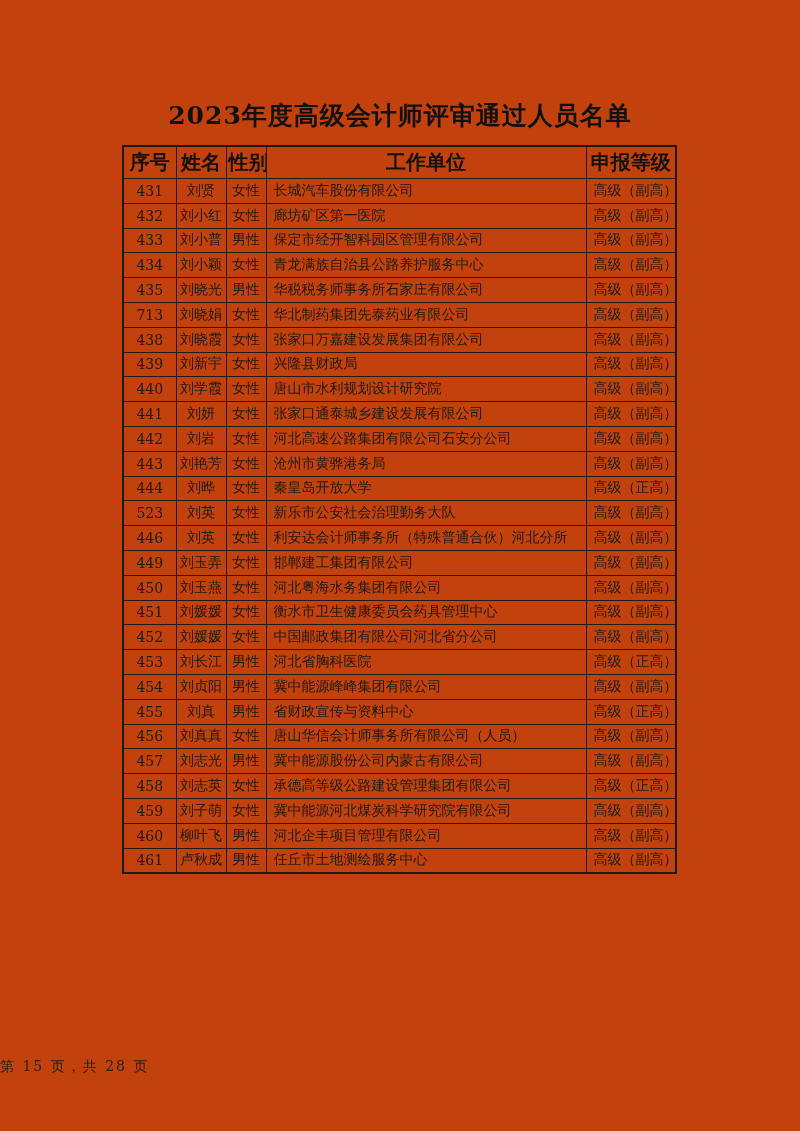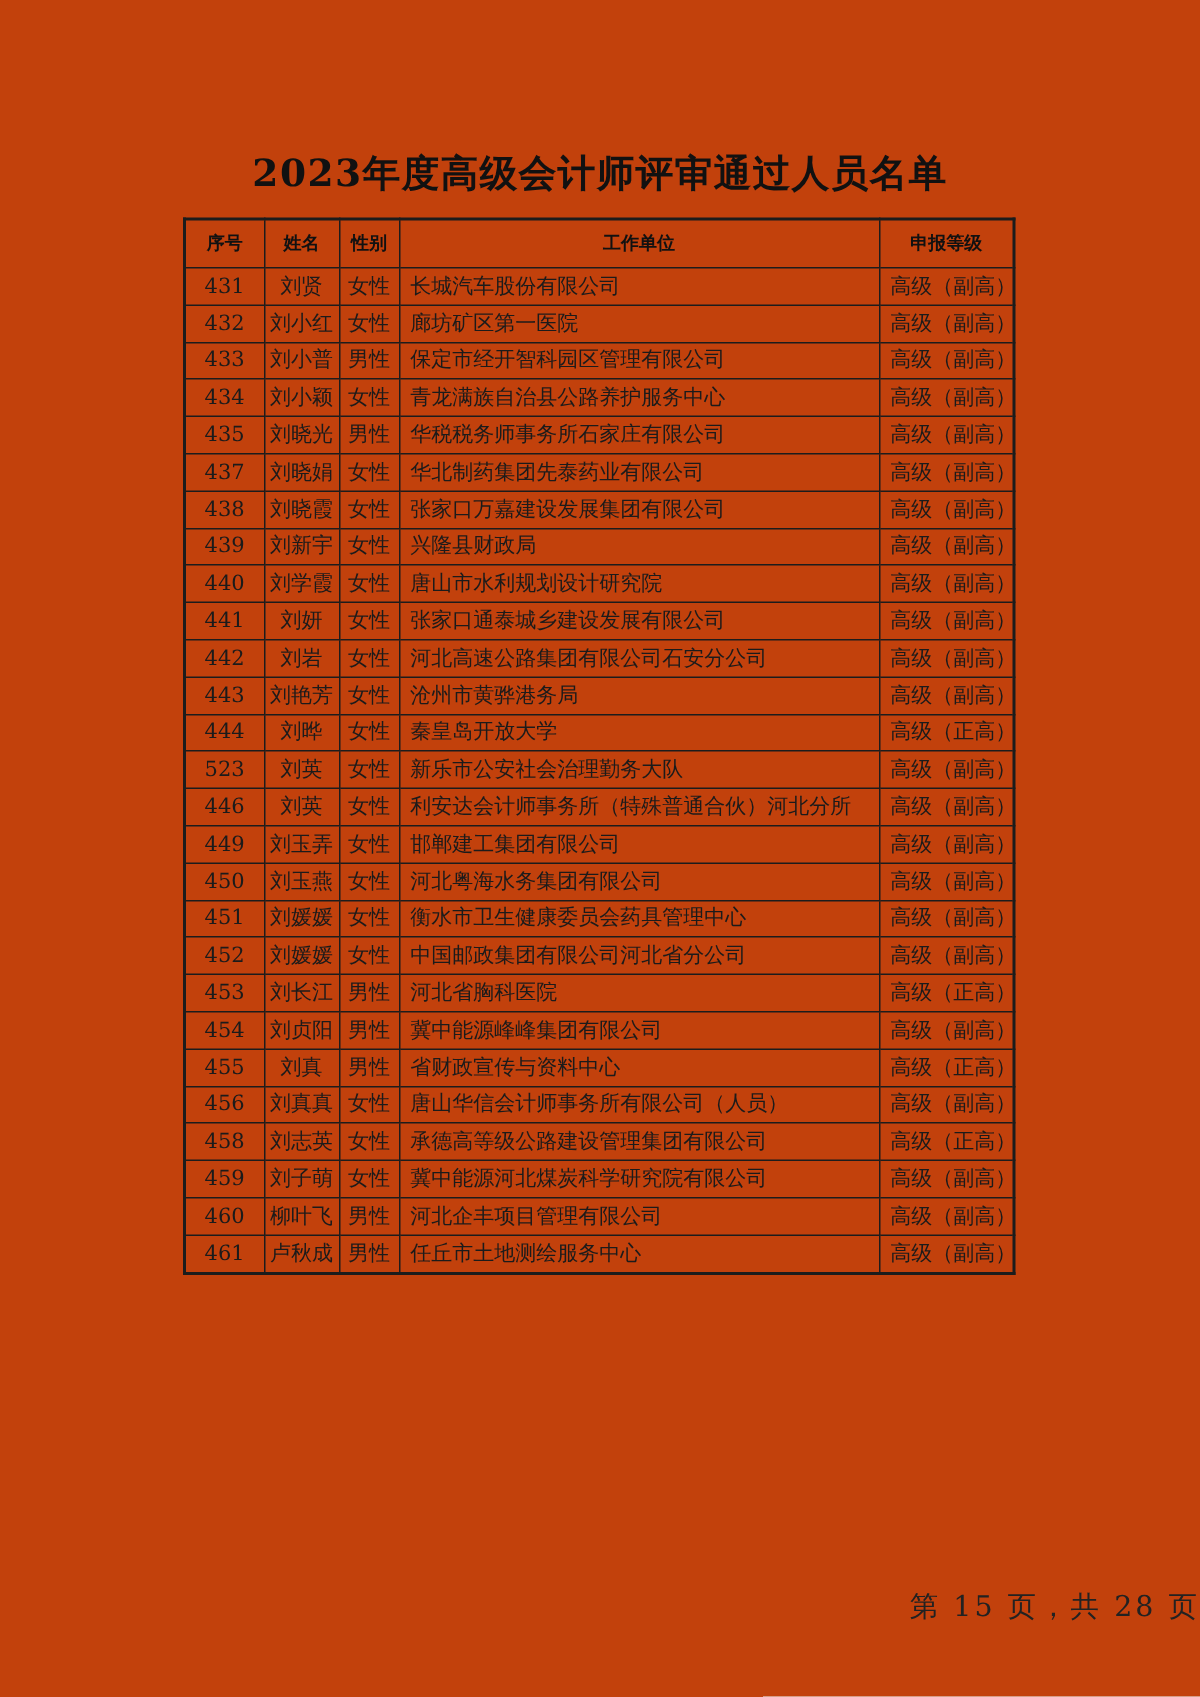--- a/index.html
+++ b/index.html
@@ -40,39 +40,39 @@
   .roster th, .roster td {
     border: 1.5px solid #1c1c1c;
     text-align: center;
     vertical-align: middle;
     white-space: nowrap;
     overflow: hidden;
     padding: 0 2px;
   }
   .roster th {
     height: 31px;
-    font-size: 12px;
+    font-size: 20px;
     font-weight: bold;
     color: #111111;
   }
   .roster td {
     height: 23.8px;
     font-size: 14px;
   }
   .roster td.cell-left {
     text-align: left;
     padding-left: 7px;
   }
   .page-footer {
     position: absolute;
     top: 1058px;
     left: 0;
     width: 100%;
-    text-align: right;
-    font-size: 19px;
+    text-align: left;
+    font-size: 14px;
     letter-spacing: 2px;
     color: #222222;
   }
 </style>
 </head>
 <body>
 
 <div class="page">
 
   <div class="doc-title">2023年度高级会计师评审通过人员名单</div>
@@ -124,21 +124,21 @@
           <td class="cell-left">高级（副高）</td>
         </tr>
         <tr>
           <td>435</td>
           <td>刘晓光</td>
           <td>男性</td>
           <td class="cell-left">华税税务师事务所石家庄有限公司</td>
           <td class="cell-left">高级（副高）</td>
         </tr>
         <tr>
-          <td>437</td>
+          <td>713</td>
           <td>刘晓娟</td>
           <td>女性</td>
           <td class="cell-left">华北制药集团先泰药业有限公司</td>
           <td class="cell-left">高级（副高）</td>
         </tr>
         <tr>
           <td>438</td>
           <td>刘晓霞</td>
           <td>女性</td>
           <td class="cell-left">张家口万嘉建设发展集团有限公司</td>
@@ -250,20 +250,27 @@
           <td class="cell-left">高级（正高）</td>
         </tr>
         <tr>
           <td>456</td>
           <td>刘真真</td>
           <td>女性</td>
           <td class="cell-left">唐山华信会计师事务所有限公司（人员）</td>
           <td class="cell-left">高级（副高）</td>
         </tr>
         <tr>
+          <td>457</td>
+          <td>刘志光</td>
+          <td>男性</td>
+          <td class="cell-left">冀中能源股份公司内蒙古有限公司</td>
+          <td class="cell-left">高级（副高）</td>
+        </tr>
+        <tr>
           <td>458</td>
           <td>刘志英</td>
           <td>女性</td>
           <td class="cell-left">承德高等级公路建设管理集团有限公司</td>
           <td class="cell-left">高级（正高）</td>
         </tr>
         <tr>
           <td>459</td>
           <td>刘子萌</td>
           <td>女性</td>

